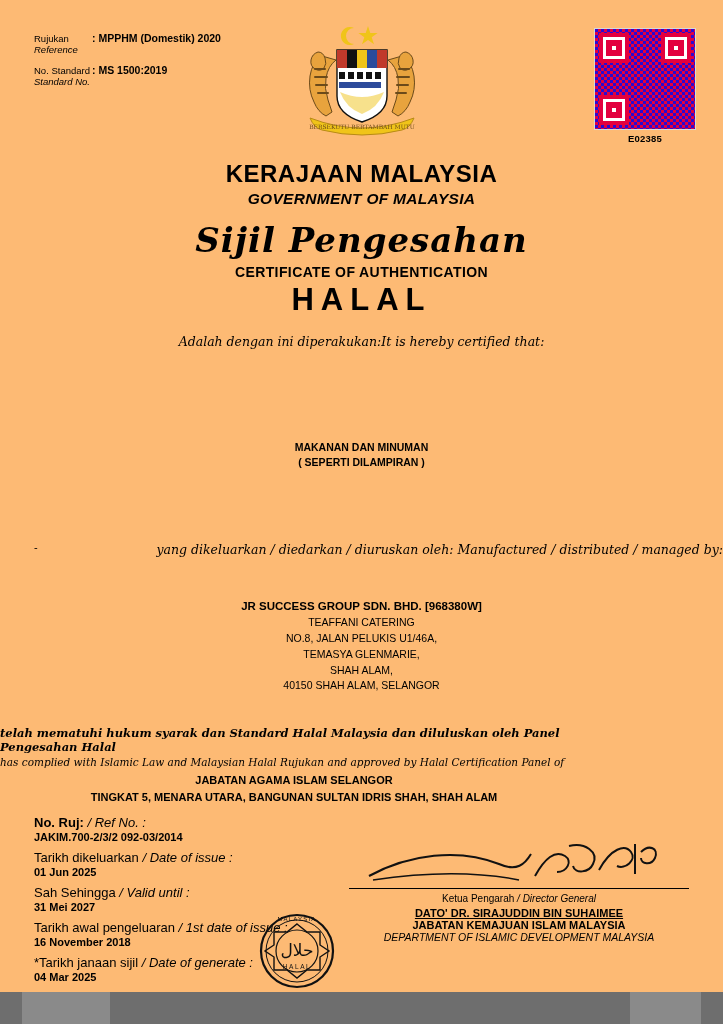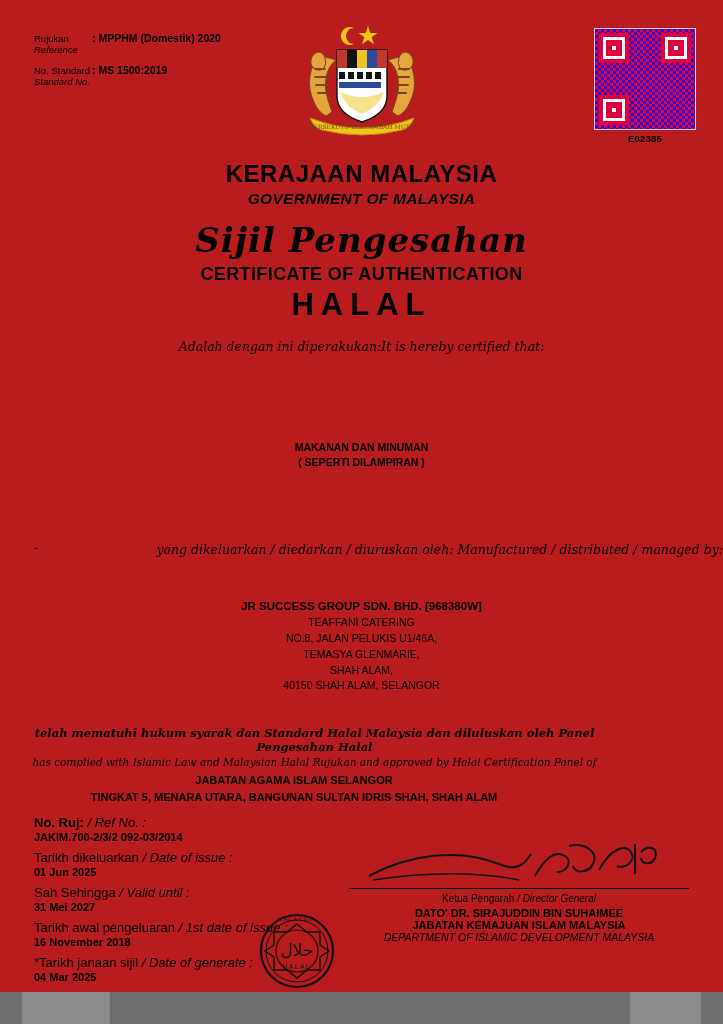--- a/index.html
+++ b/index.html
@@ -13,21 +13,21 @@
     font-family: "Liberation Sans", sans-serif;
     position: relative;
     overflow: hidden;
   }
   .page {
     position: absolute;
     left: 0;
     top: 0;
     width: 723px;
     height: 1024px;
-    background: #b91c1c;
+    background: #fdba74;
   }
   
   .bottom-bar {
     position: absolute;
     left: 0;
     bottom: 0;
     width: 723px;
     height: 32px;
     background: #8a8a8a;
   }
@@ -155,21 +155,21 @@
   }
   .t-sijil {
     font-family: "DejaVu Serif", serif;
     font-size: 34px;
     font-weight: bold;
     font-style: italic;
     margin-top: 12px;
     letter-spacing: 1px;
   }
   .t-cert {
-    font-size: 18px;
+    font-size: 14px;
     font-weight: bold;
     letter-spacing: .4px;
     margin-top: 4px;
   }
   .t-halal {
     font-size: 31px;
     font-weight: bold;
     letter-spacing: 7px;
     margin-top: 2px;
   }
@@ -224,21 +224,20 @@
   .company .name {
     font-weight: bold;
     font-size: 11.5px;
   }
 
   .compliance {
     position: absolute;
     left: 0;
     top: 726px;
     width: 629px;
-    text-align: center;
     font-family: "DejaVu Serif", serif;
   }
   .compliance .ms {
     font-style: italic;
     font-size: 11.5px;
     font-weight: bold;
   }
   .compliance .en {
     font-style: italic;
     font-size: 10.5px;
@@ -295,20 +294,21 @@
   }
   .sig-role {
     font-size: 10px;
     font-style: italic;
   }
   .sig-role .ms { font-style: normal; }
   .sig-name {
     font-size: 11px;
     font-weight: bold;
     margin-top: 3px;
+    text-decoration: underline;
   }
   .sig-org {
     font-size: 11px;
     font-weight: bold;
   }
   .sig-org-en {
     font-size: 10.5px;
     font-style: italic;
   }
 

